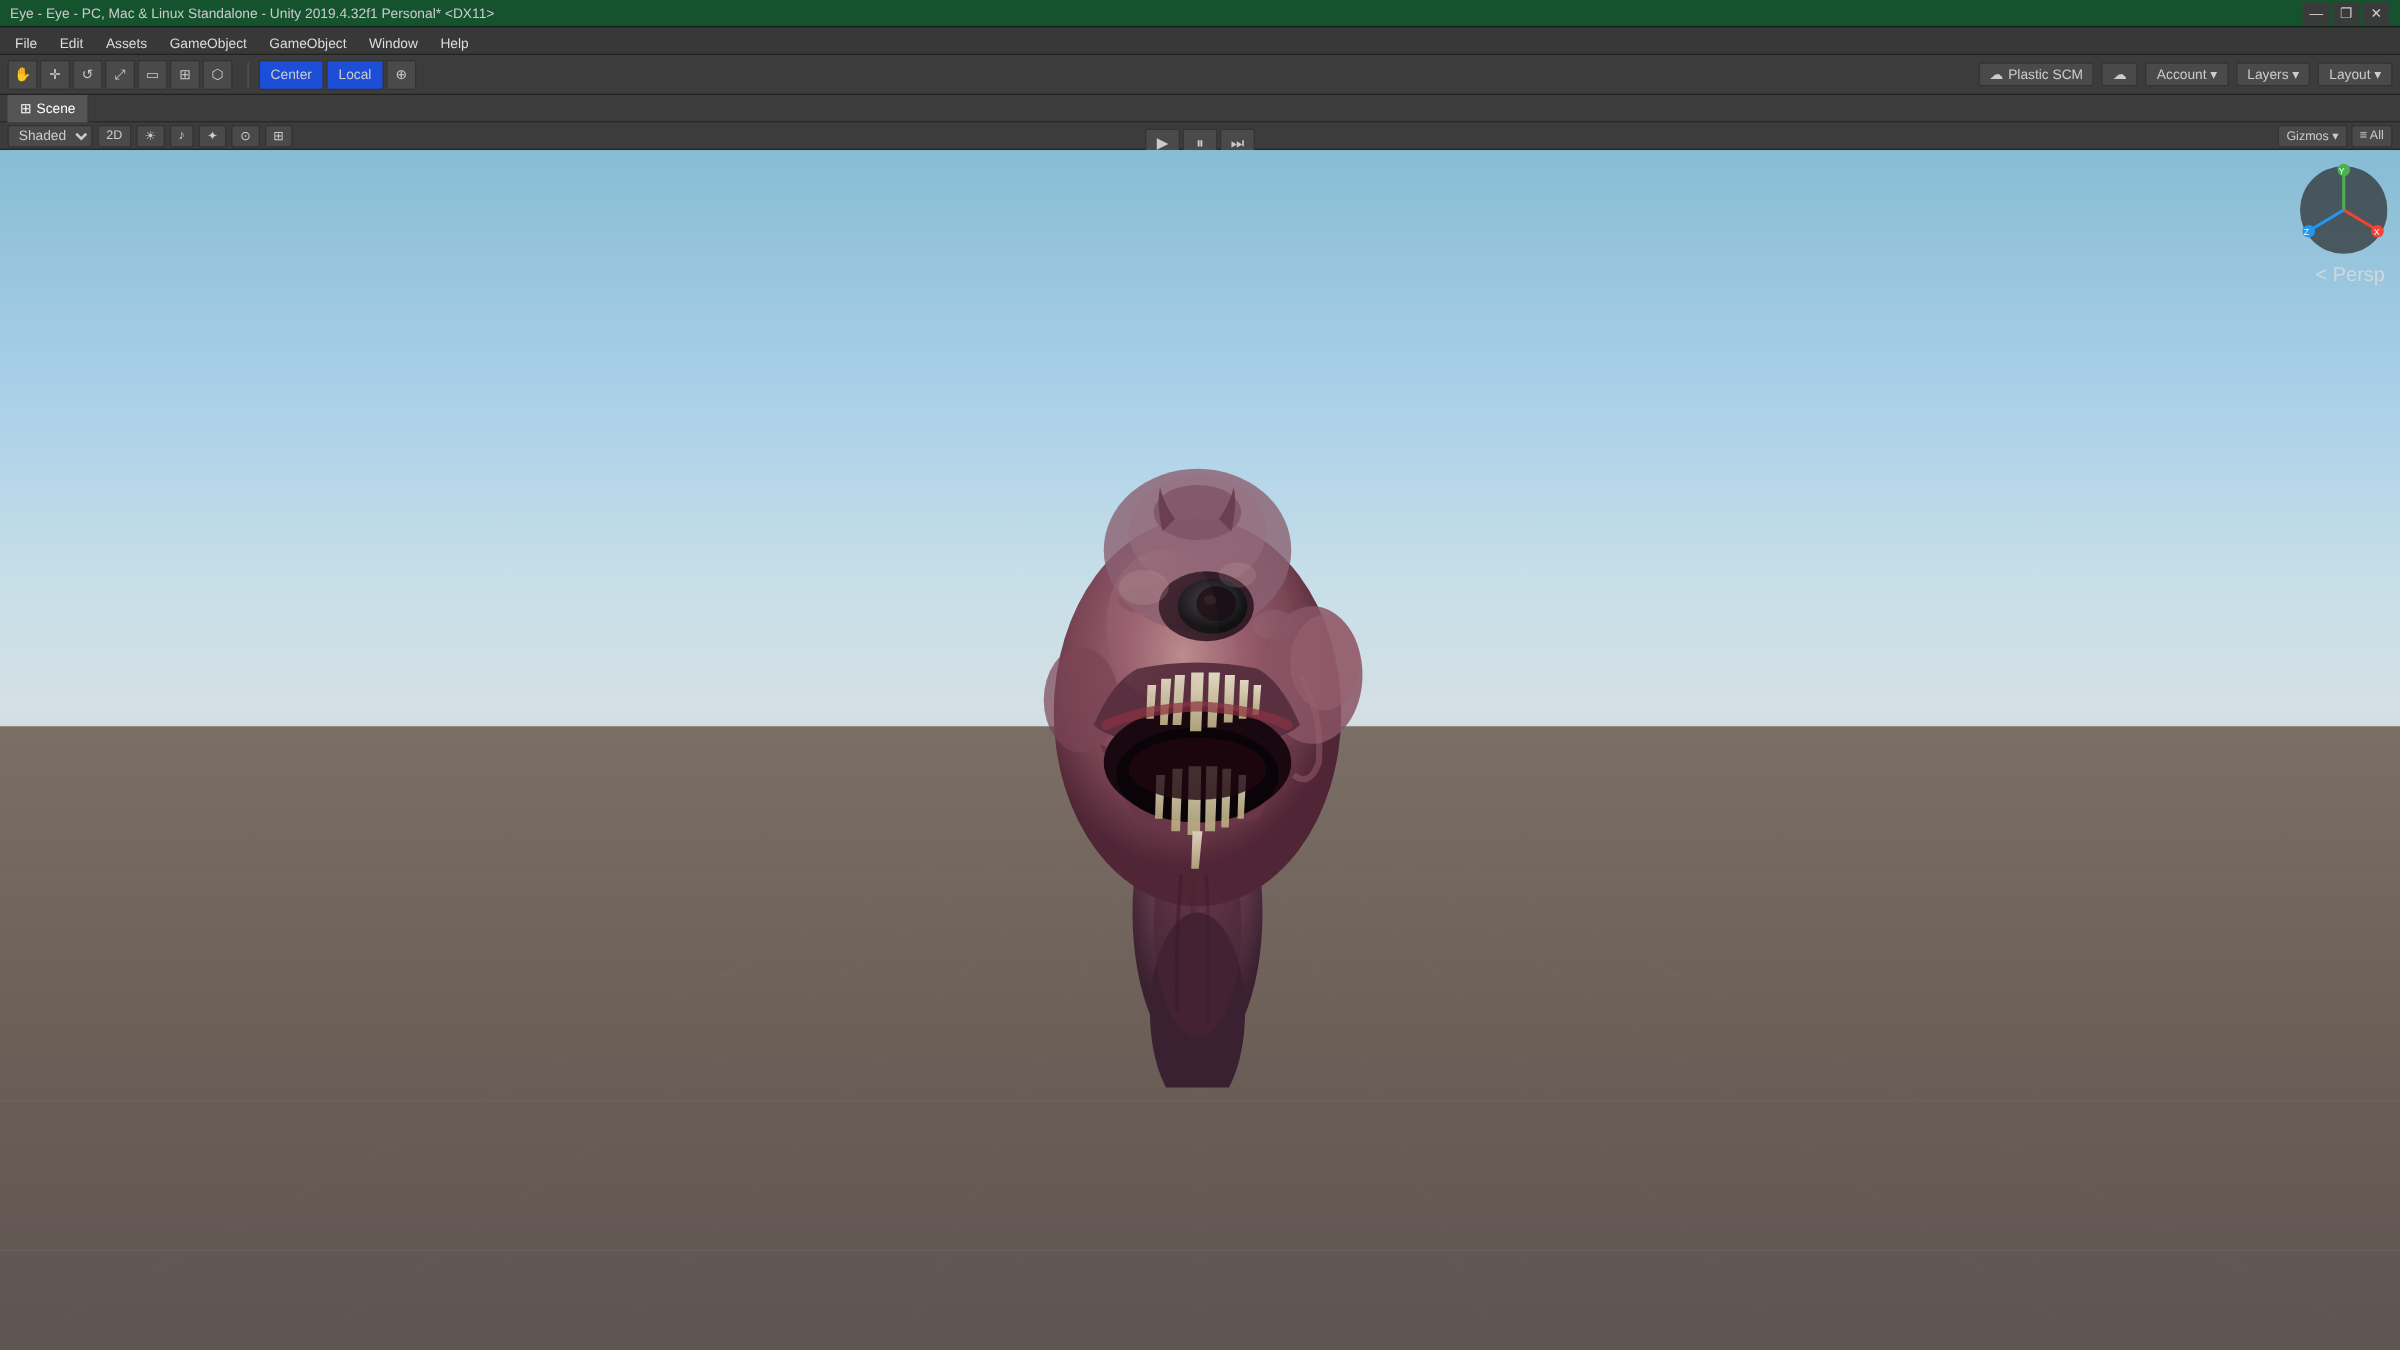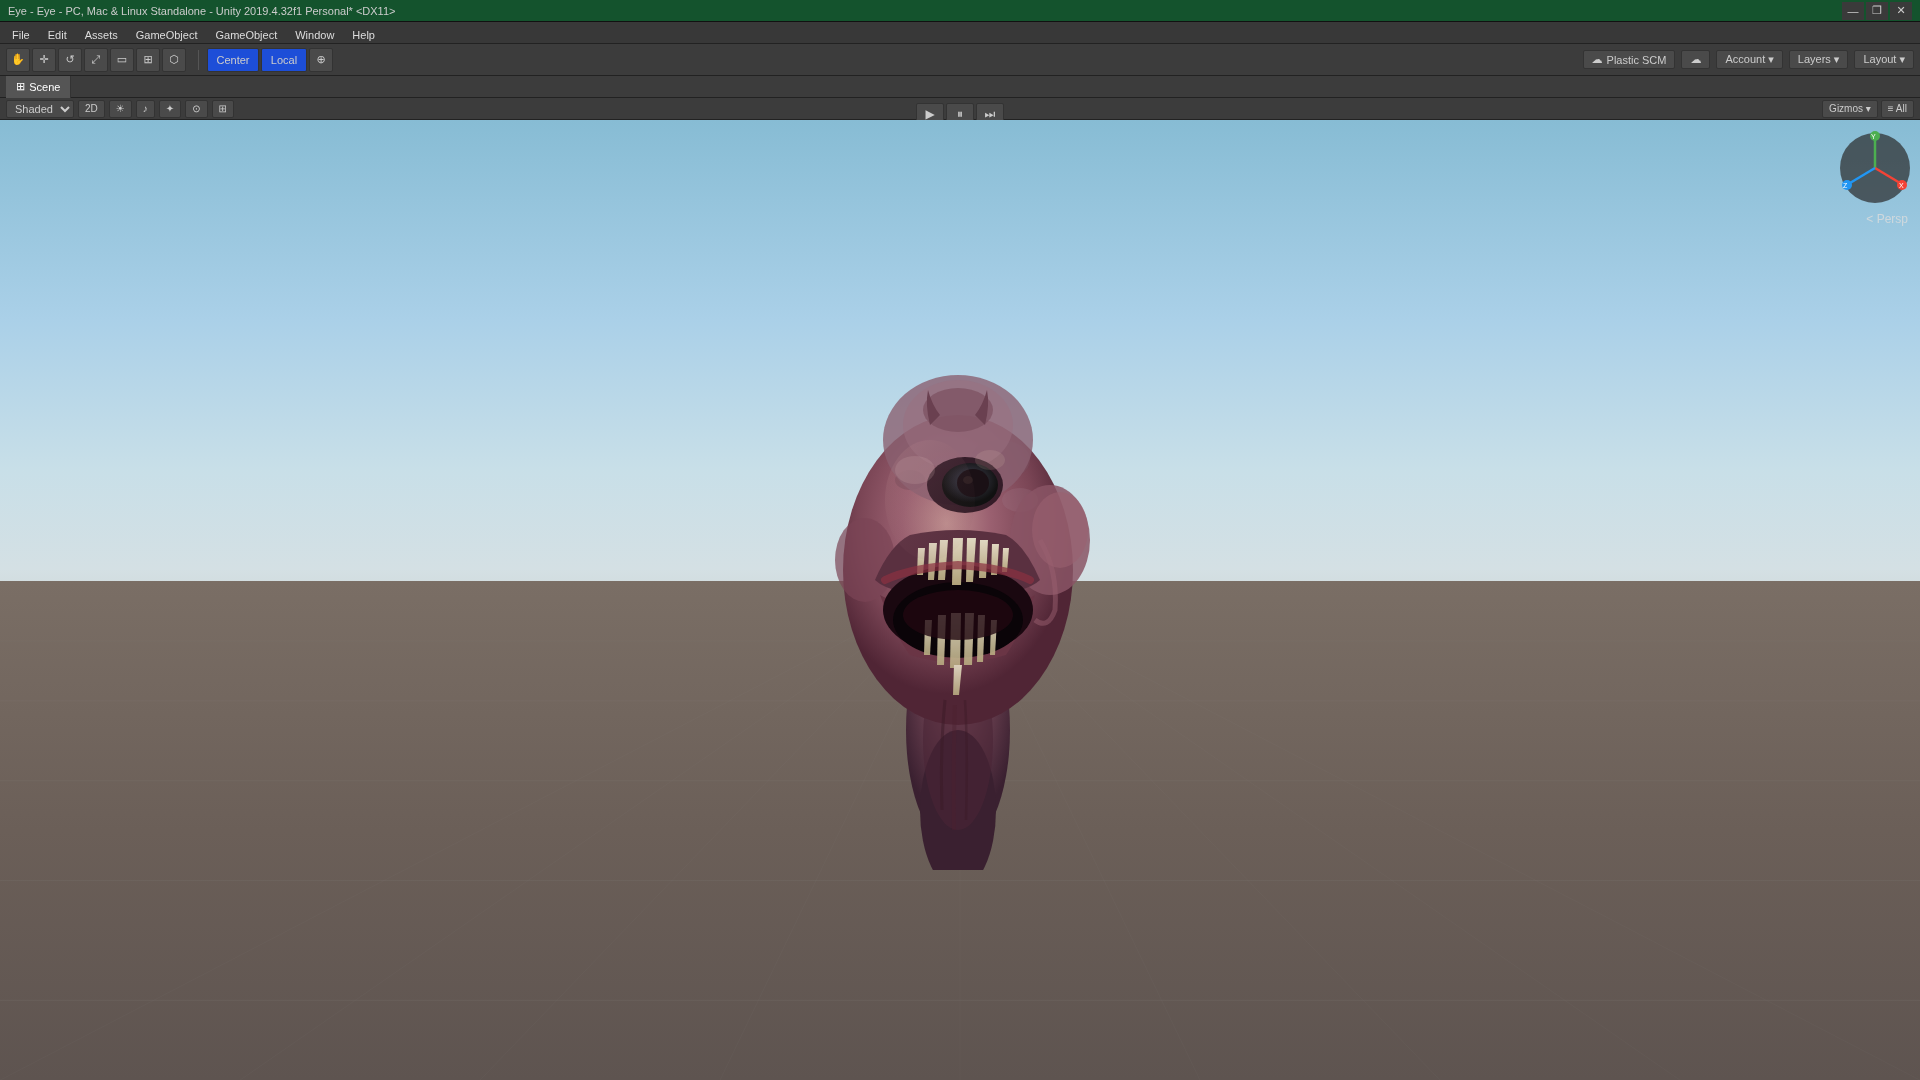--- a/index.html
+++ b/index.html
@@ -261,21 +261,21 @@
       right: 10px;
       width: 90px;
       height: 80px;
     }
 
     
     #persp-label {
       position: absolute;
       top: 92px;
       right: 12px;
-      font-size: 12px;
+      font-size: 16px;
       color: #ddd;
       opacity: 0.8;
     }
 
     
     #status-bar {
       position: absolute;
       bottom: 0;
       left: 0;
       width: 100%;

